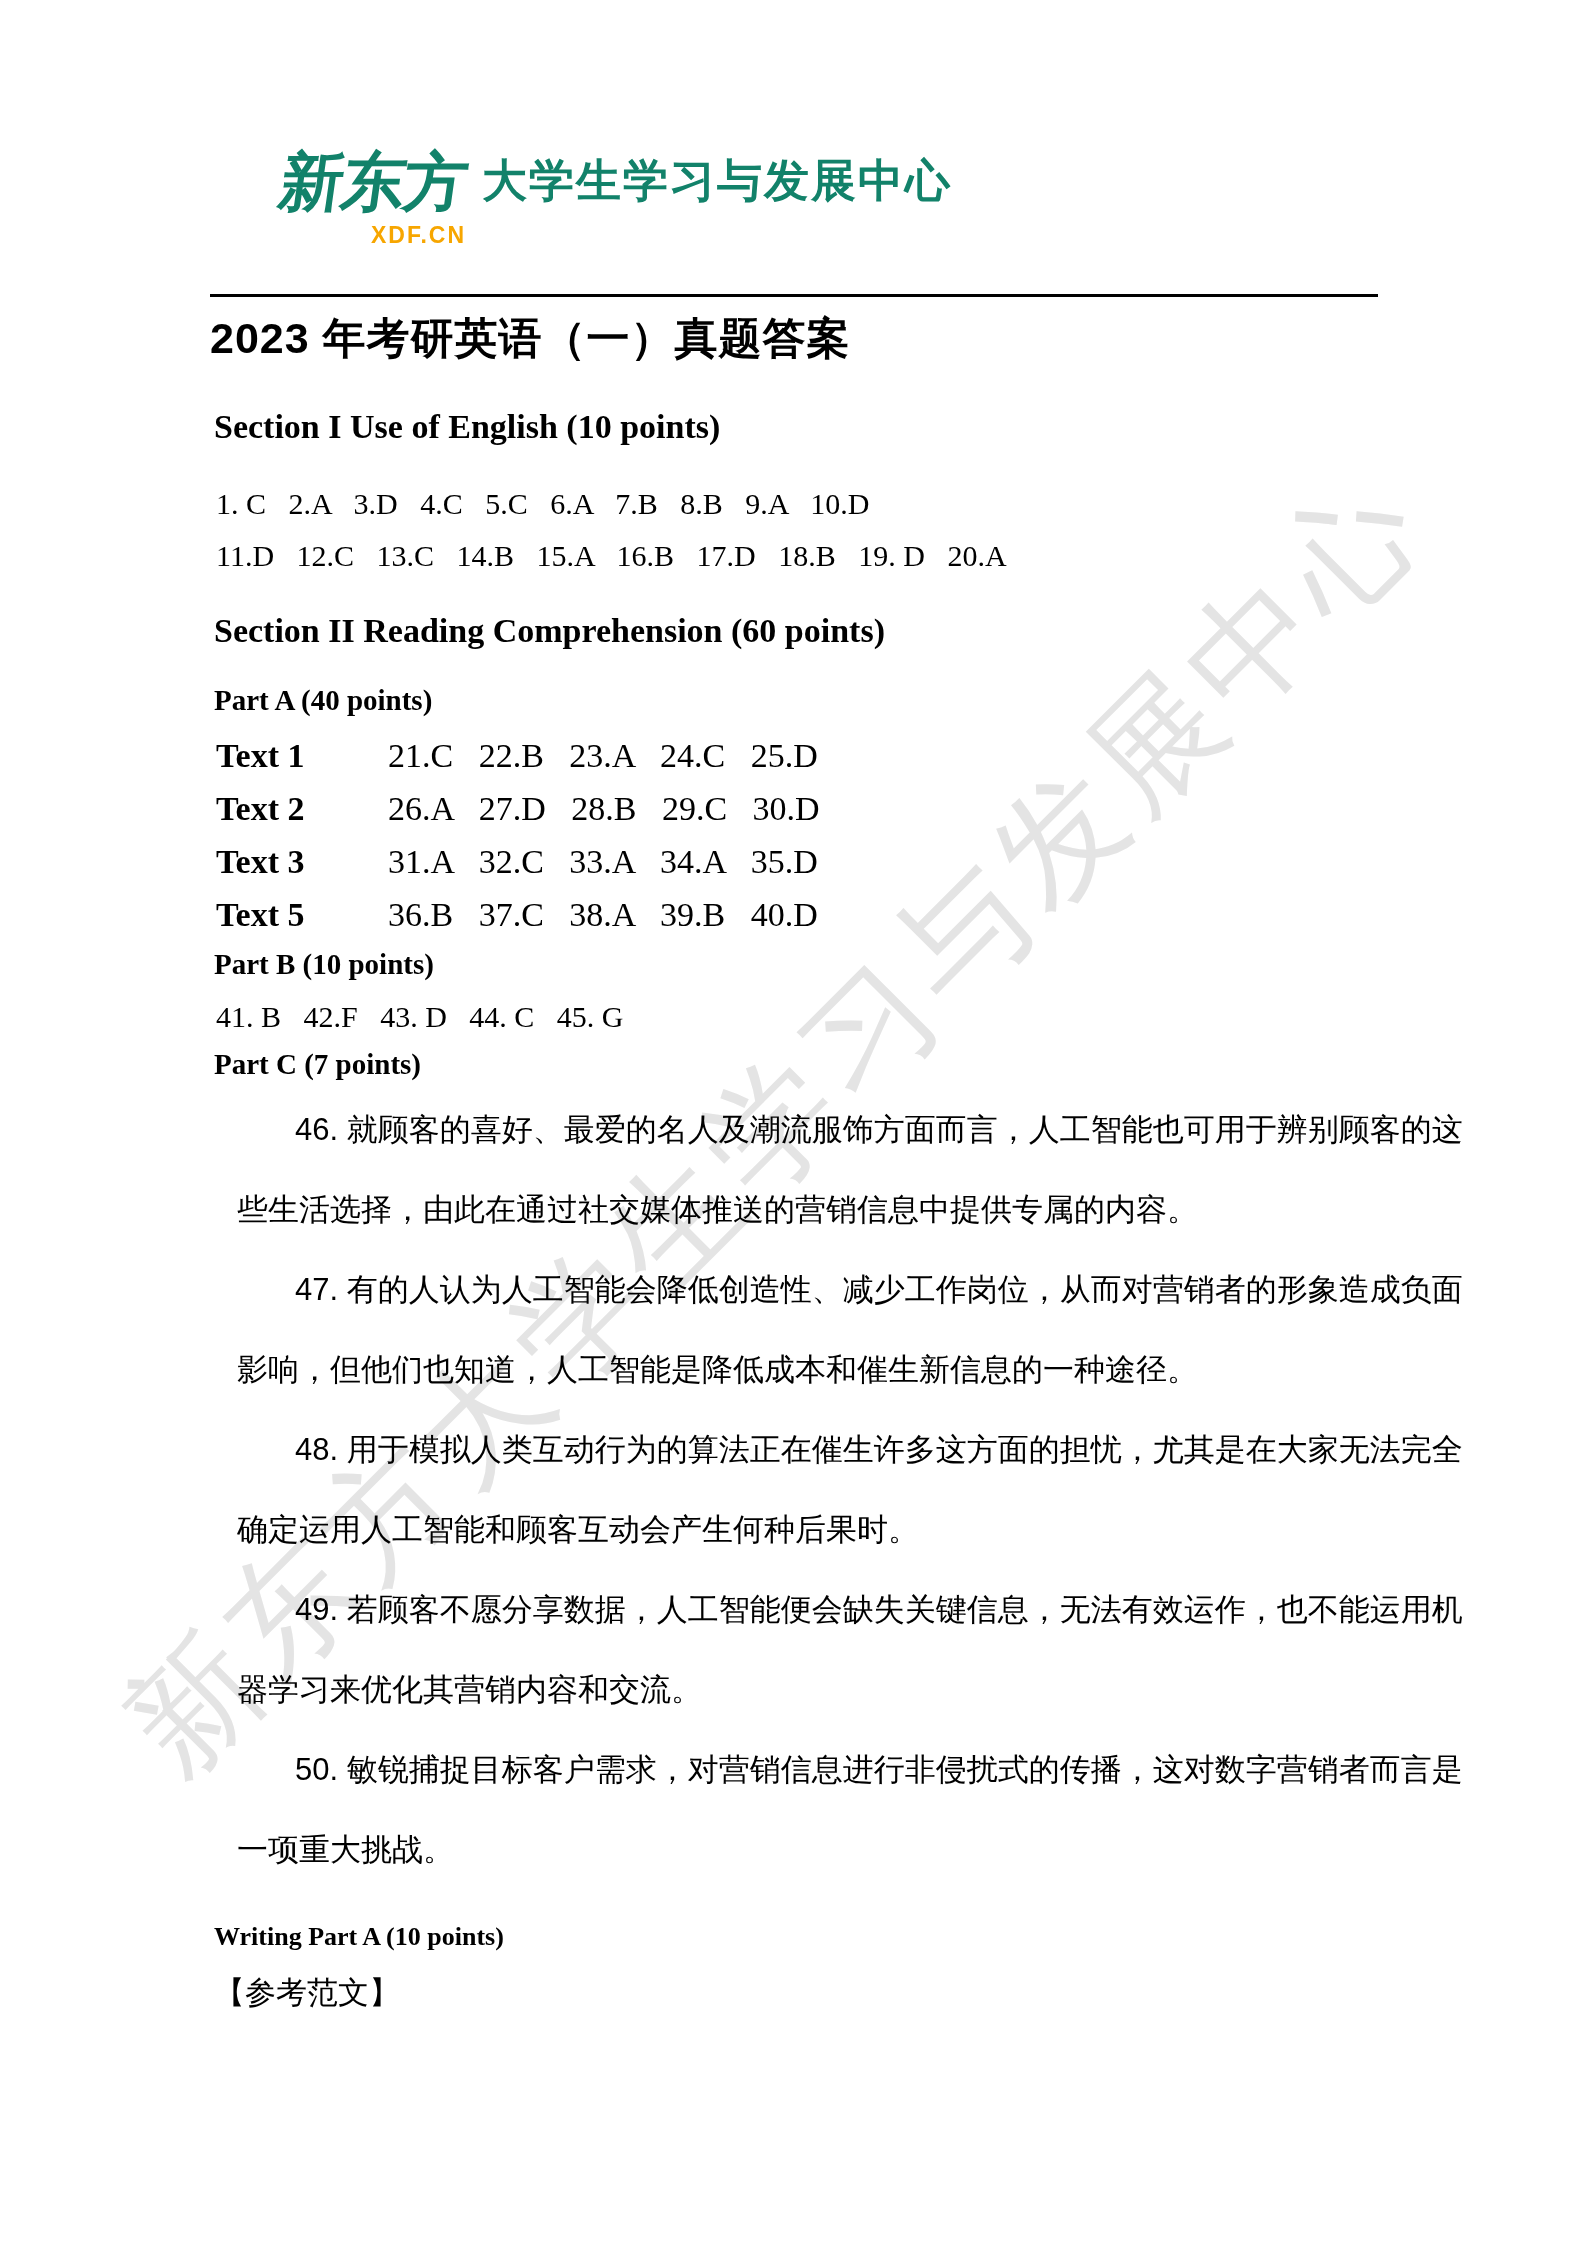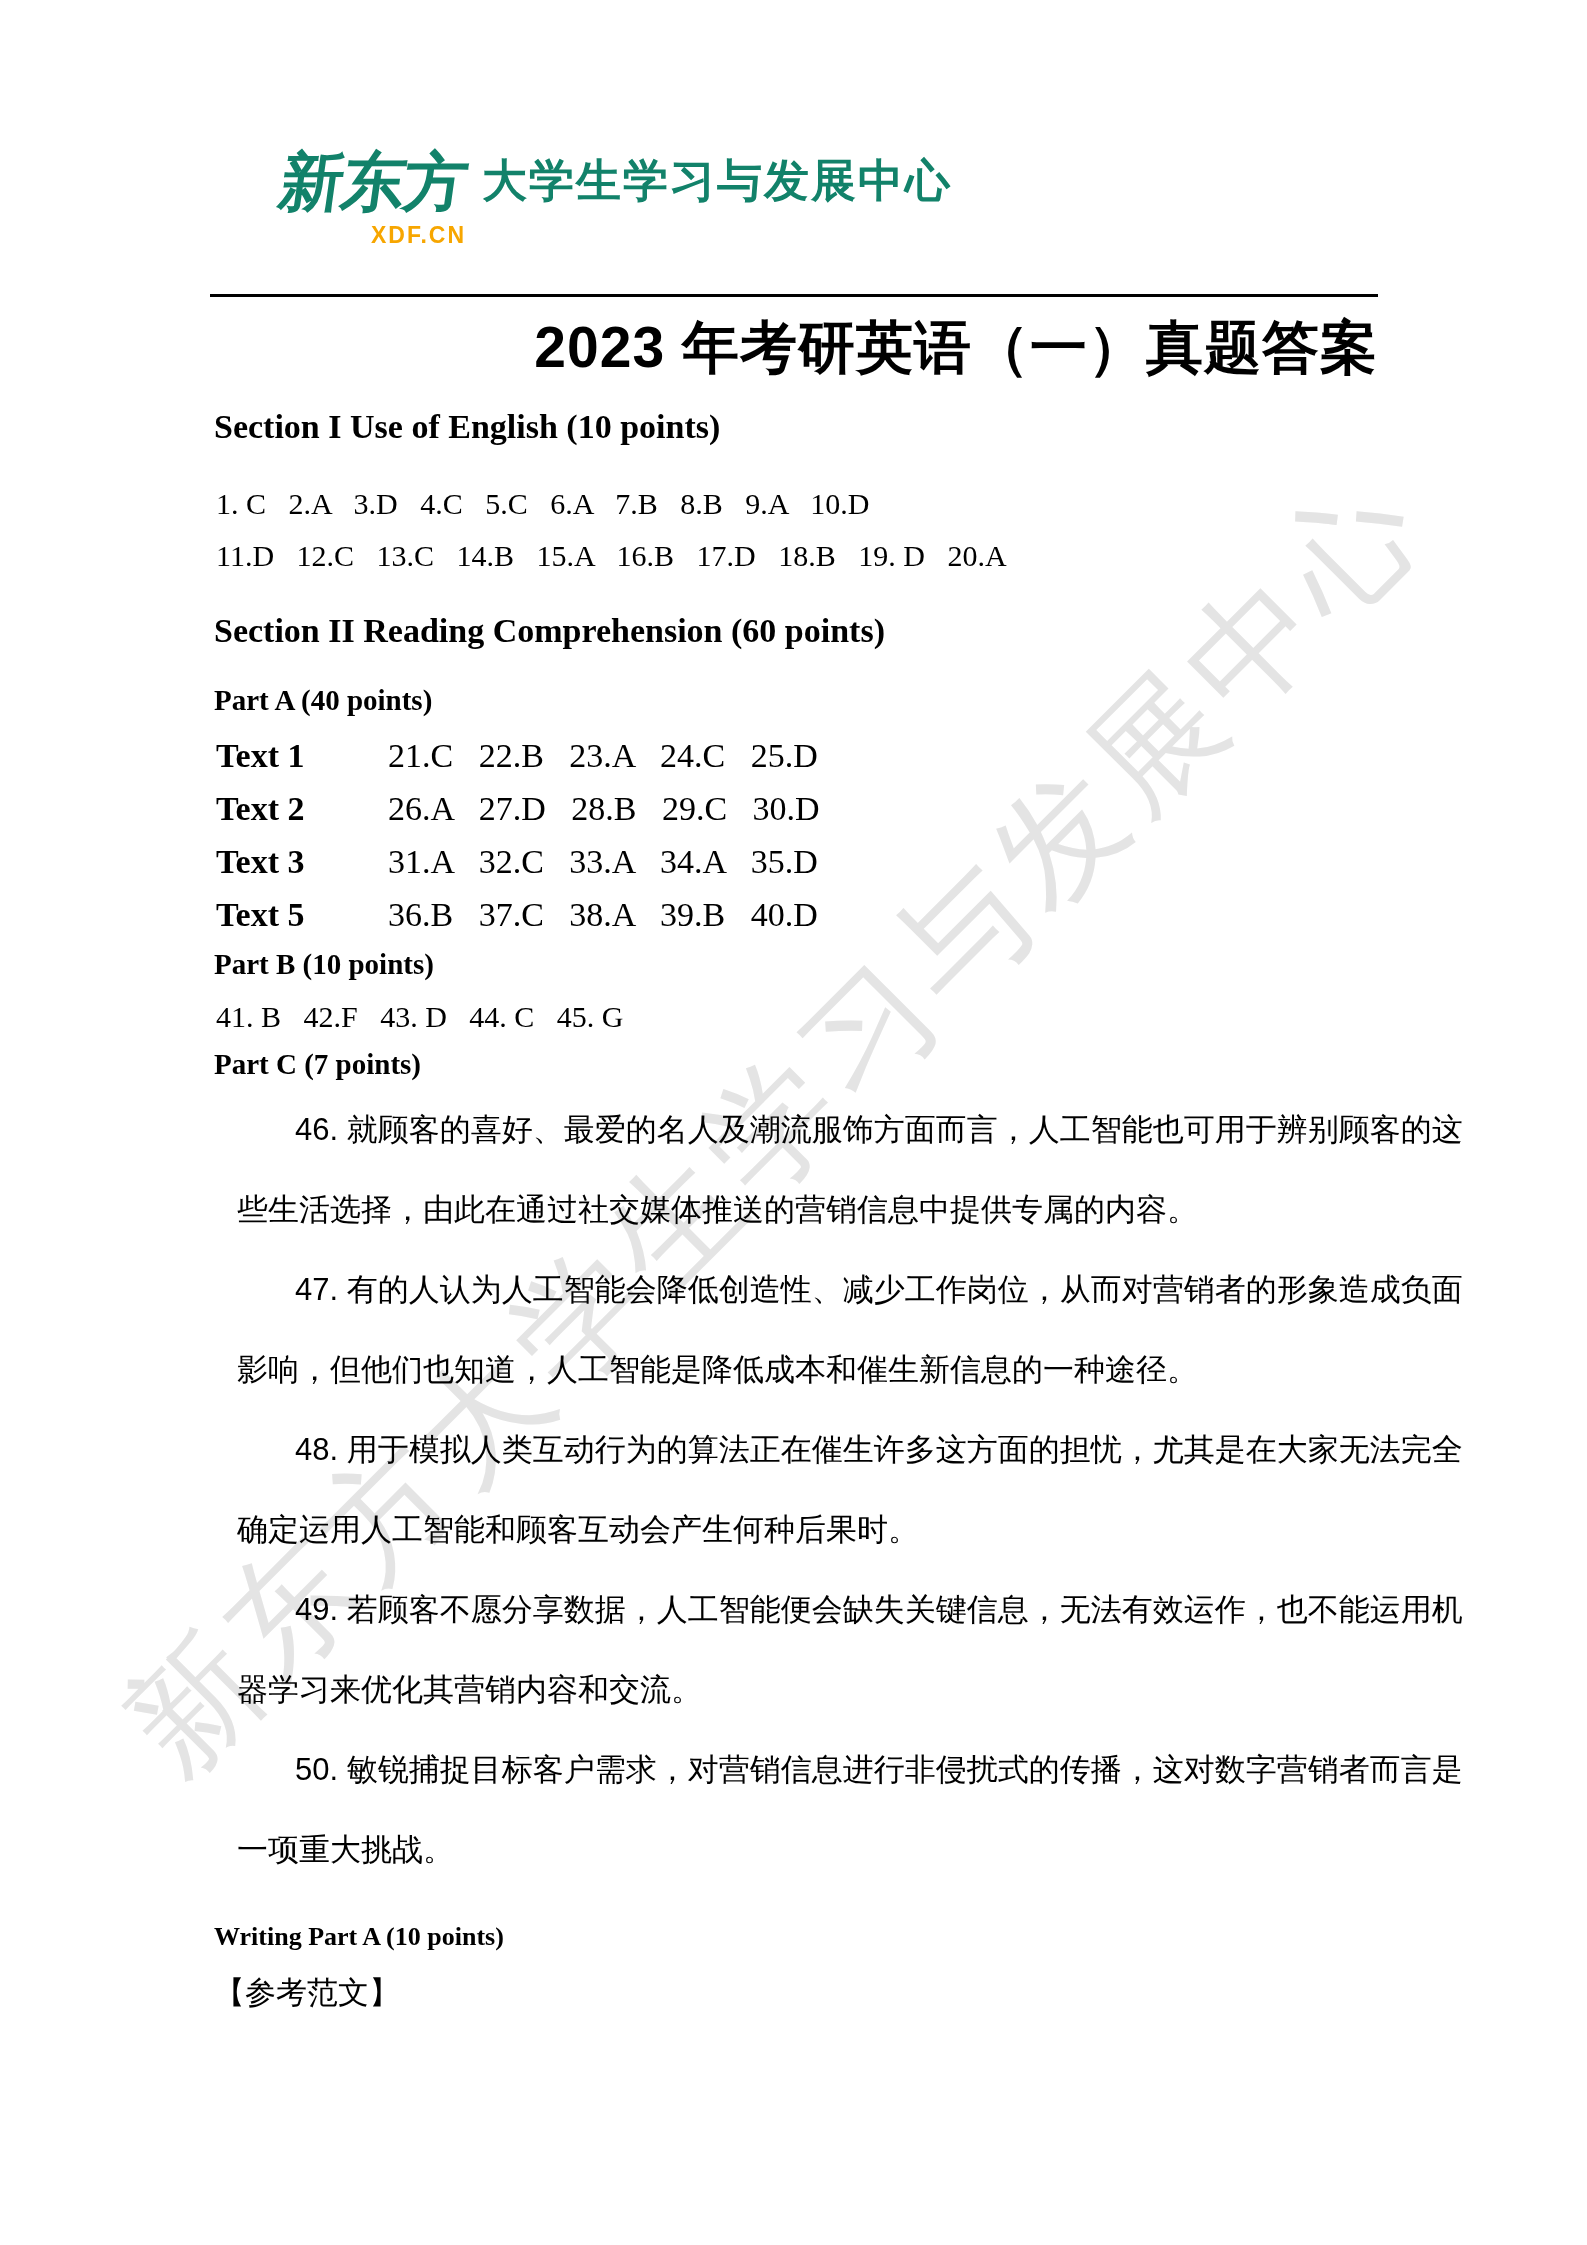--- a/index.html
+++ b/index.html
@@ -43,23 +43,23 @@
   }
   .org-name{
     font-family:"Liberation Sans", sans-serif;
     font-size:45px;font-weight:700;line-height:1;
     color:var(--green);letter-spacing:2px;margin-top:8px;
   }
   .rule{position:absolute;top:294px;left:210px;width:1168px;height:3px;background:#000;}
   
   .doc-title{
     position:absolute;top:310px;left:210px;width:1168px;
-    text-align:right;
+    text-align:left;
     font-family:"Liberation Sans", sans-serif;
-    font-size:57px;font-weight:900;letter-spacing:1px;
+    font-size:43px;font-weight:900;letter-spacing:1px;
   }
   
   .h-section{position:absolute;left:214px;font-size:34px;font-weight:700;white-space:pre;}
   .h-part{position:absolute;left:214px;font-size:29px;font-weight:700;white-space:pre;}
   
   .ans-row{position:absolute;left:216px;font-size:30px;white-space:pre;}
   .text-row{position:absolute;left:216px;font-size:34px;white-space:pre;display:flex;align-items:center;}
   .text-row .t-label{font-weight:700;width:172px;flex:0 0 auto;}
   .text-row .t-answers{white-space:pre;}
   

